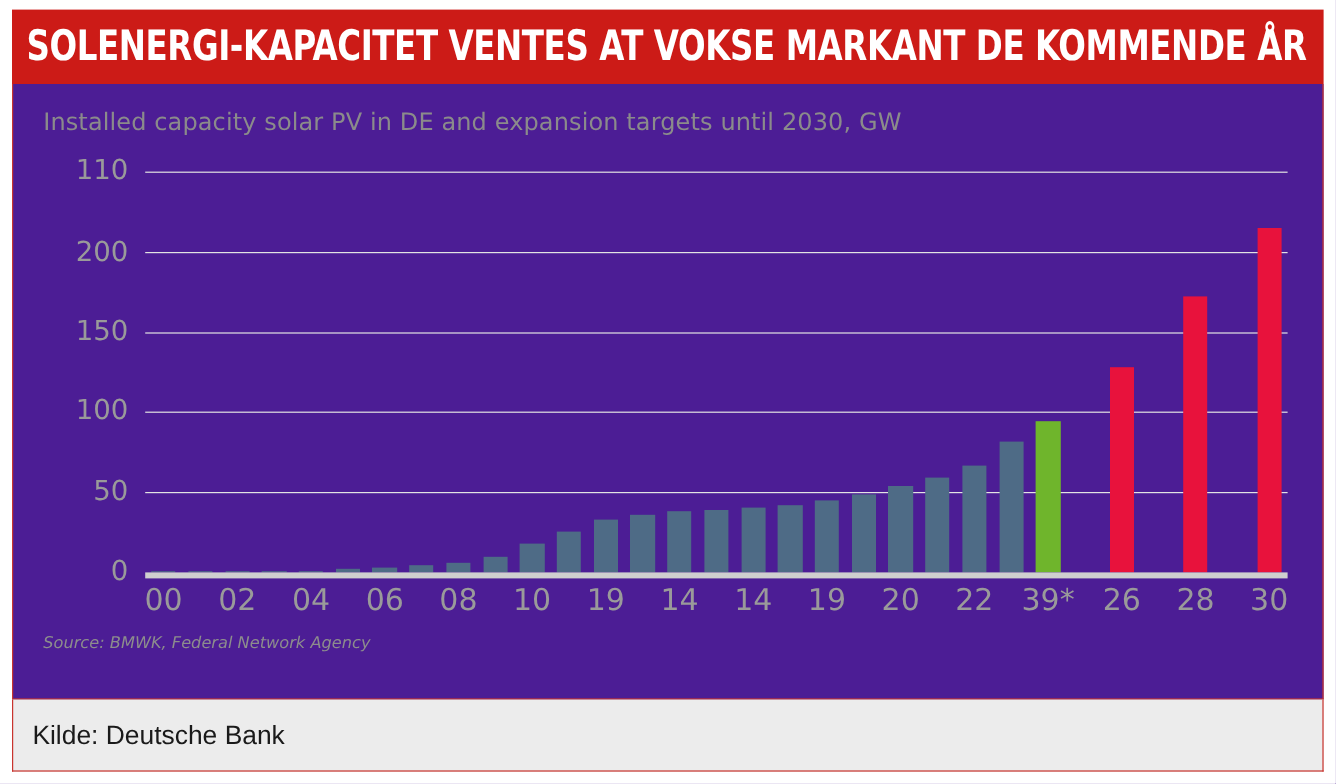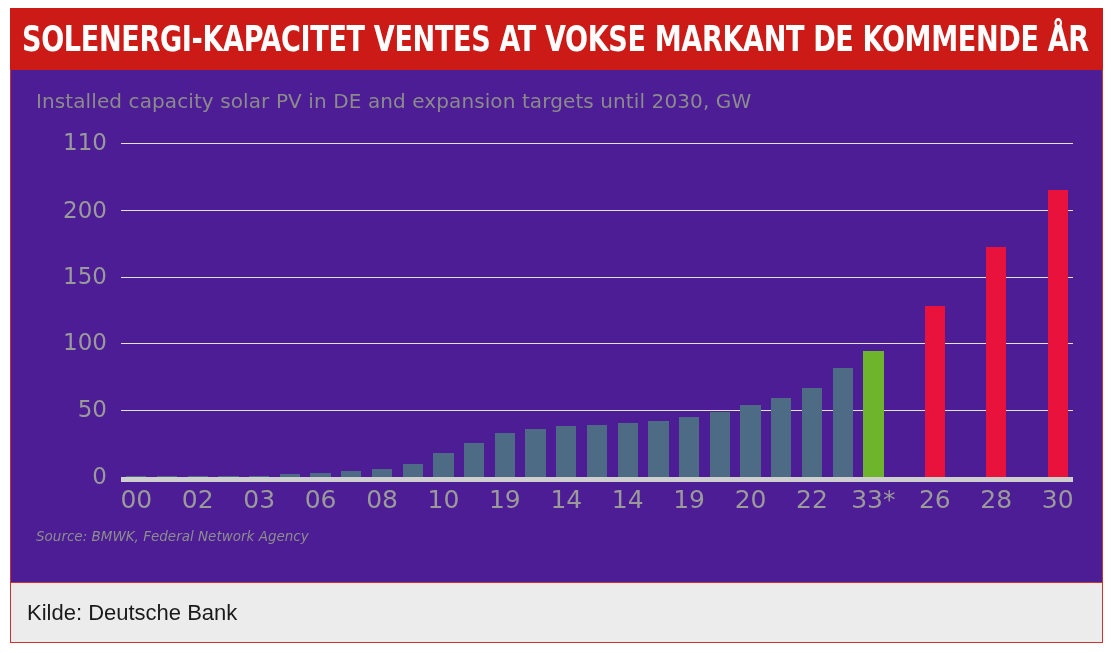--- a/index.html
+++ b/index.html
@@ -142,31 +142,31 @@
           <div class="bar red" title="2026: 128 GW" style="left: 803.672px; width: 20.2684px; height: 171.008px;"></div>
           <div class="bar red" title="2028: 172 GW" style="left: 865.092px; width: 20.2684px; height: 229.792px;"></div>
           <div class="bar red" title="2030: 215 GW" style="left: 926.511px; width: 20.2684px; height: 287.24px;"></div>
         </div>
       <div class="baseline"></div>
     </div>
 
     <div class="xlabels" id="xaxis">
         <div class="xlab" style="left: 15.3548px;">00</div>
         <div class="xlab" style="left: 76.7742px;">02</div>
-        <div class="xlab" style="left: 138.194px;">03</div>
+        <div class="xlab" style="left: 138.194px;">04</div>
         <div class="xlab" style="left: 199.613px;">06</div>
         <div class="xlab" style="left: 261.032px;">08</div>
         <div class="xlab" style="left: 322.452px;">10</div>
         <div class="xlab" style="left: 383.871px;">19</div>
         <div class="xlab" style="left: 445.29px;">14</div>
         <div class="xlab" style="left: 506.71px;">14</div>
         <div class="xlab" style="left: 568.129px;">19</div>
         <div class="xlab" style="left: 629.548px;">20</div>
         <div class="xlab" style="left: 690.968px;">22</div>
-        <div class="xlab" style="left: 752.387px;">33*</div>
+        <div class="xlab" style="left: 752.387px;">39*</div>
         <div class="xlab" style="left: 813.806px;">26</div>
         <div class="xlab" style="left: 875.226px;">28</div>
         <div class="xlab" style="left: 936.645px;">30</div>
       </div>
 
     <div class="footnotes">
       <div>Source: BMWK, Federal Network Agency</div>
     </div>
   </div>
 

